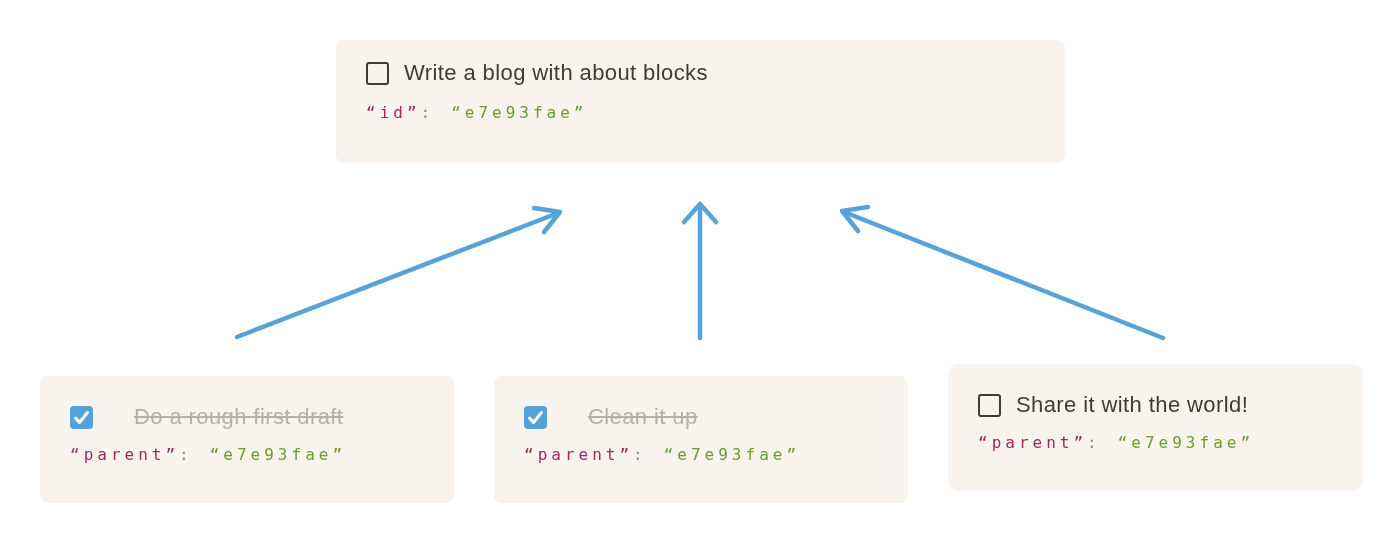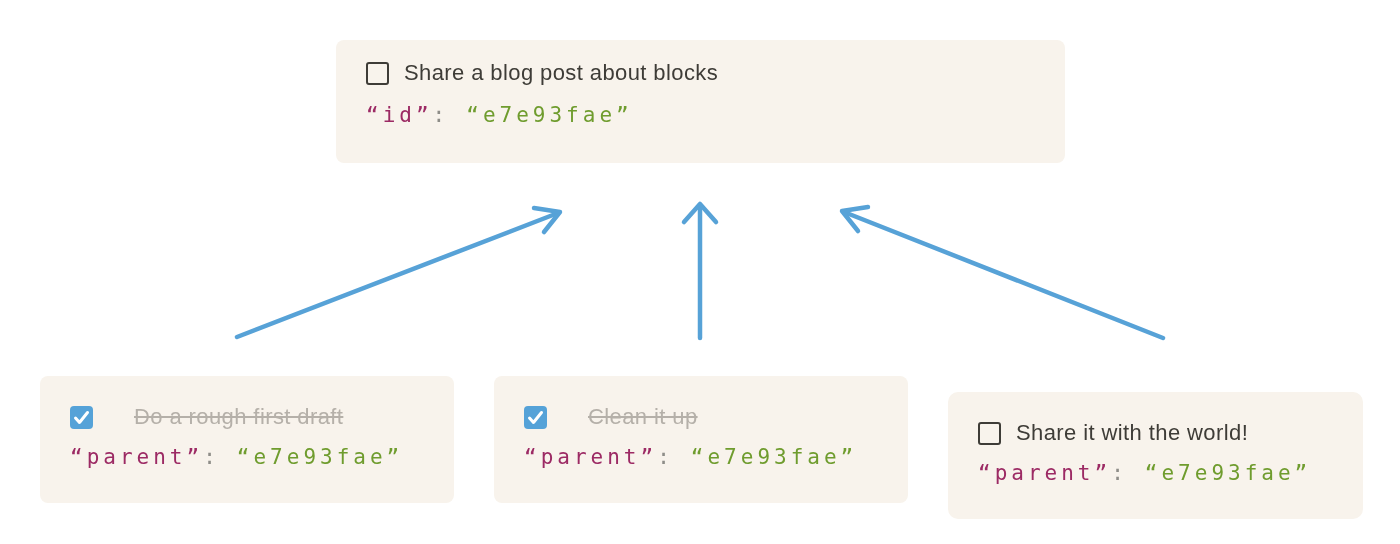--- a/index.html
+++ b/index.html
@@ -31,21 +31,21 @@
     box-sizing: border-box;
     padding: 28px 30px 0 30px;
   }
   .card.parent {
     left: 336px; top: 40px;
     width: 729px; height: 123px;
     padding-top: 20px;
   }
   .card.child1 { left: 40px;  top: 376px; width: 414px; height: 127px; }
   .card.child2 { left: 494px; top: 376px; width: 414px; height: 127px; }
-  .card.child3 { left: 948px; top: 392px; width: 415px; height: 127px; border-radius: 10px; }
+  .card.child3 { left: 948px; top: 364px; width: 415px; height: 127px; border-radius: 10px; }
   .task-row {
     display: flex;
     align-items: center;
     gap: 15px;
     height: 26px;
   }
   .checkbox {
     flex: 0 0 auto;
     width: 23px; height: 23px;
     box-sizing: border-box;
@@ -73,21 +73,21 @@
   }
   .title.done {
     color: #b5b0a9;
     text-decoration: line-through;
     text-decoration-thickness: 2px;
     margin-left: 26px;
   }
   .code-row {
     margin-top: 15px;
     font-family: "DejaVu Sans Mono", monospace;
-    font-size: 21px;
+    font-size: 16px;
     letter-spacing: 4px;
     white-space: nowrap;
   }
   .card.parent .code-row { margin-top: 17px; }
   .code-key   { color: #9c2a64; }
   .code-colon { color: #8e8d88; margin-right: 17px; }
   .code-value { color: #6f9c2e; }
 </style>
 </head>
 <body>
@@ -105,21 +105,21 @@
     </g>
     <g>
       <line x1="1163" y1="338" x2="844" y2="212"></line>
       <polyline points="868,207 842,211 858,231"></polyline>
     </g>
   </svg>
 
   <div class="card parent">
     <div class="task-row">
       <span class="checkbox unchecked"></span>
-      <span class="title">Share a blog post about blocks</span>
+      <span class="title">Write a blog with about blocks</span>
     </div>
     <div class="code-row">
       <span class="code-key">“id”</span><span class="code-colon">:</span><span class="code-value">“e7e93fae”</span>
     </div>
   </div>
 
   <div class="card child1">
     <div class="task-row">
       <span class="checkbox checked">
         <svg width="23" height="23" viewBox="0 0 23 23">

